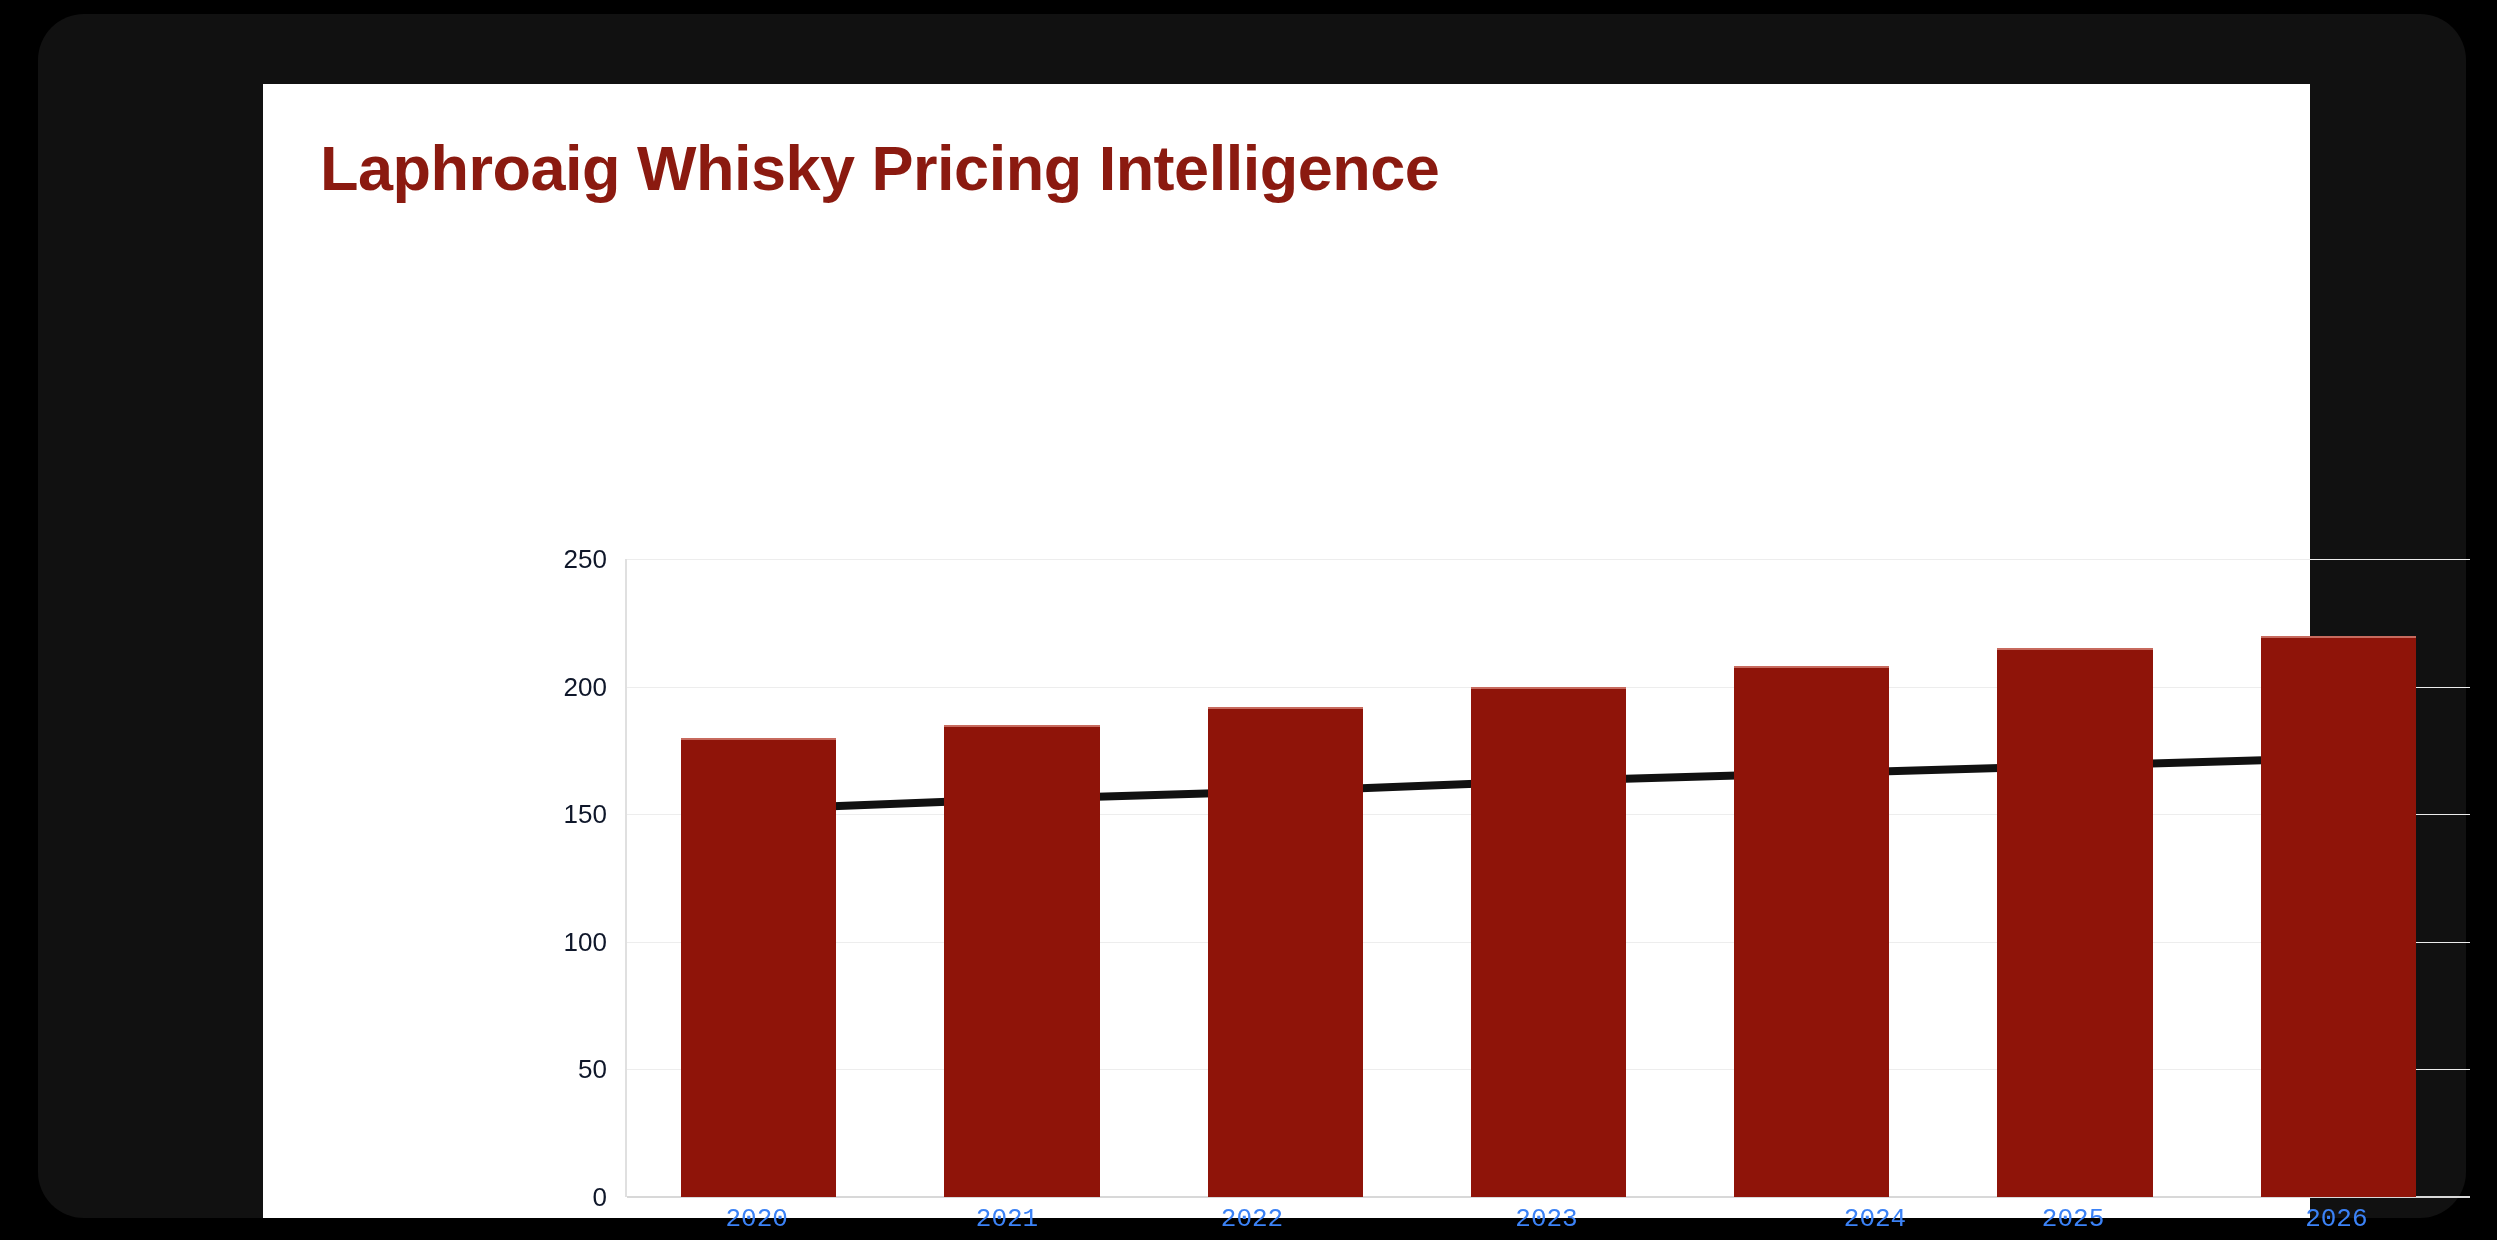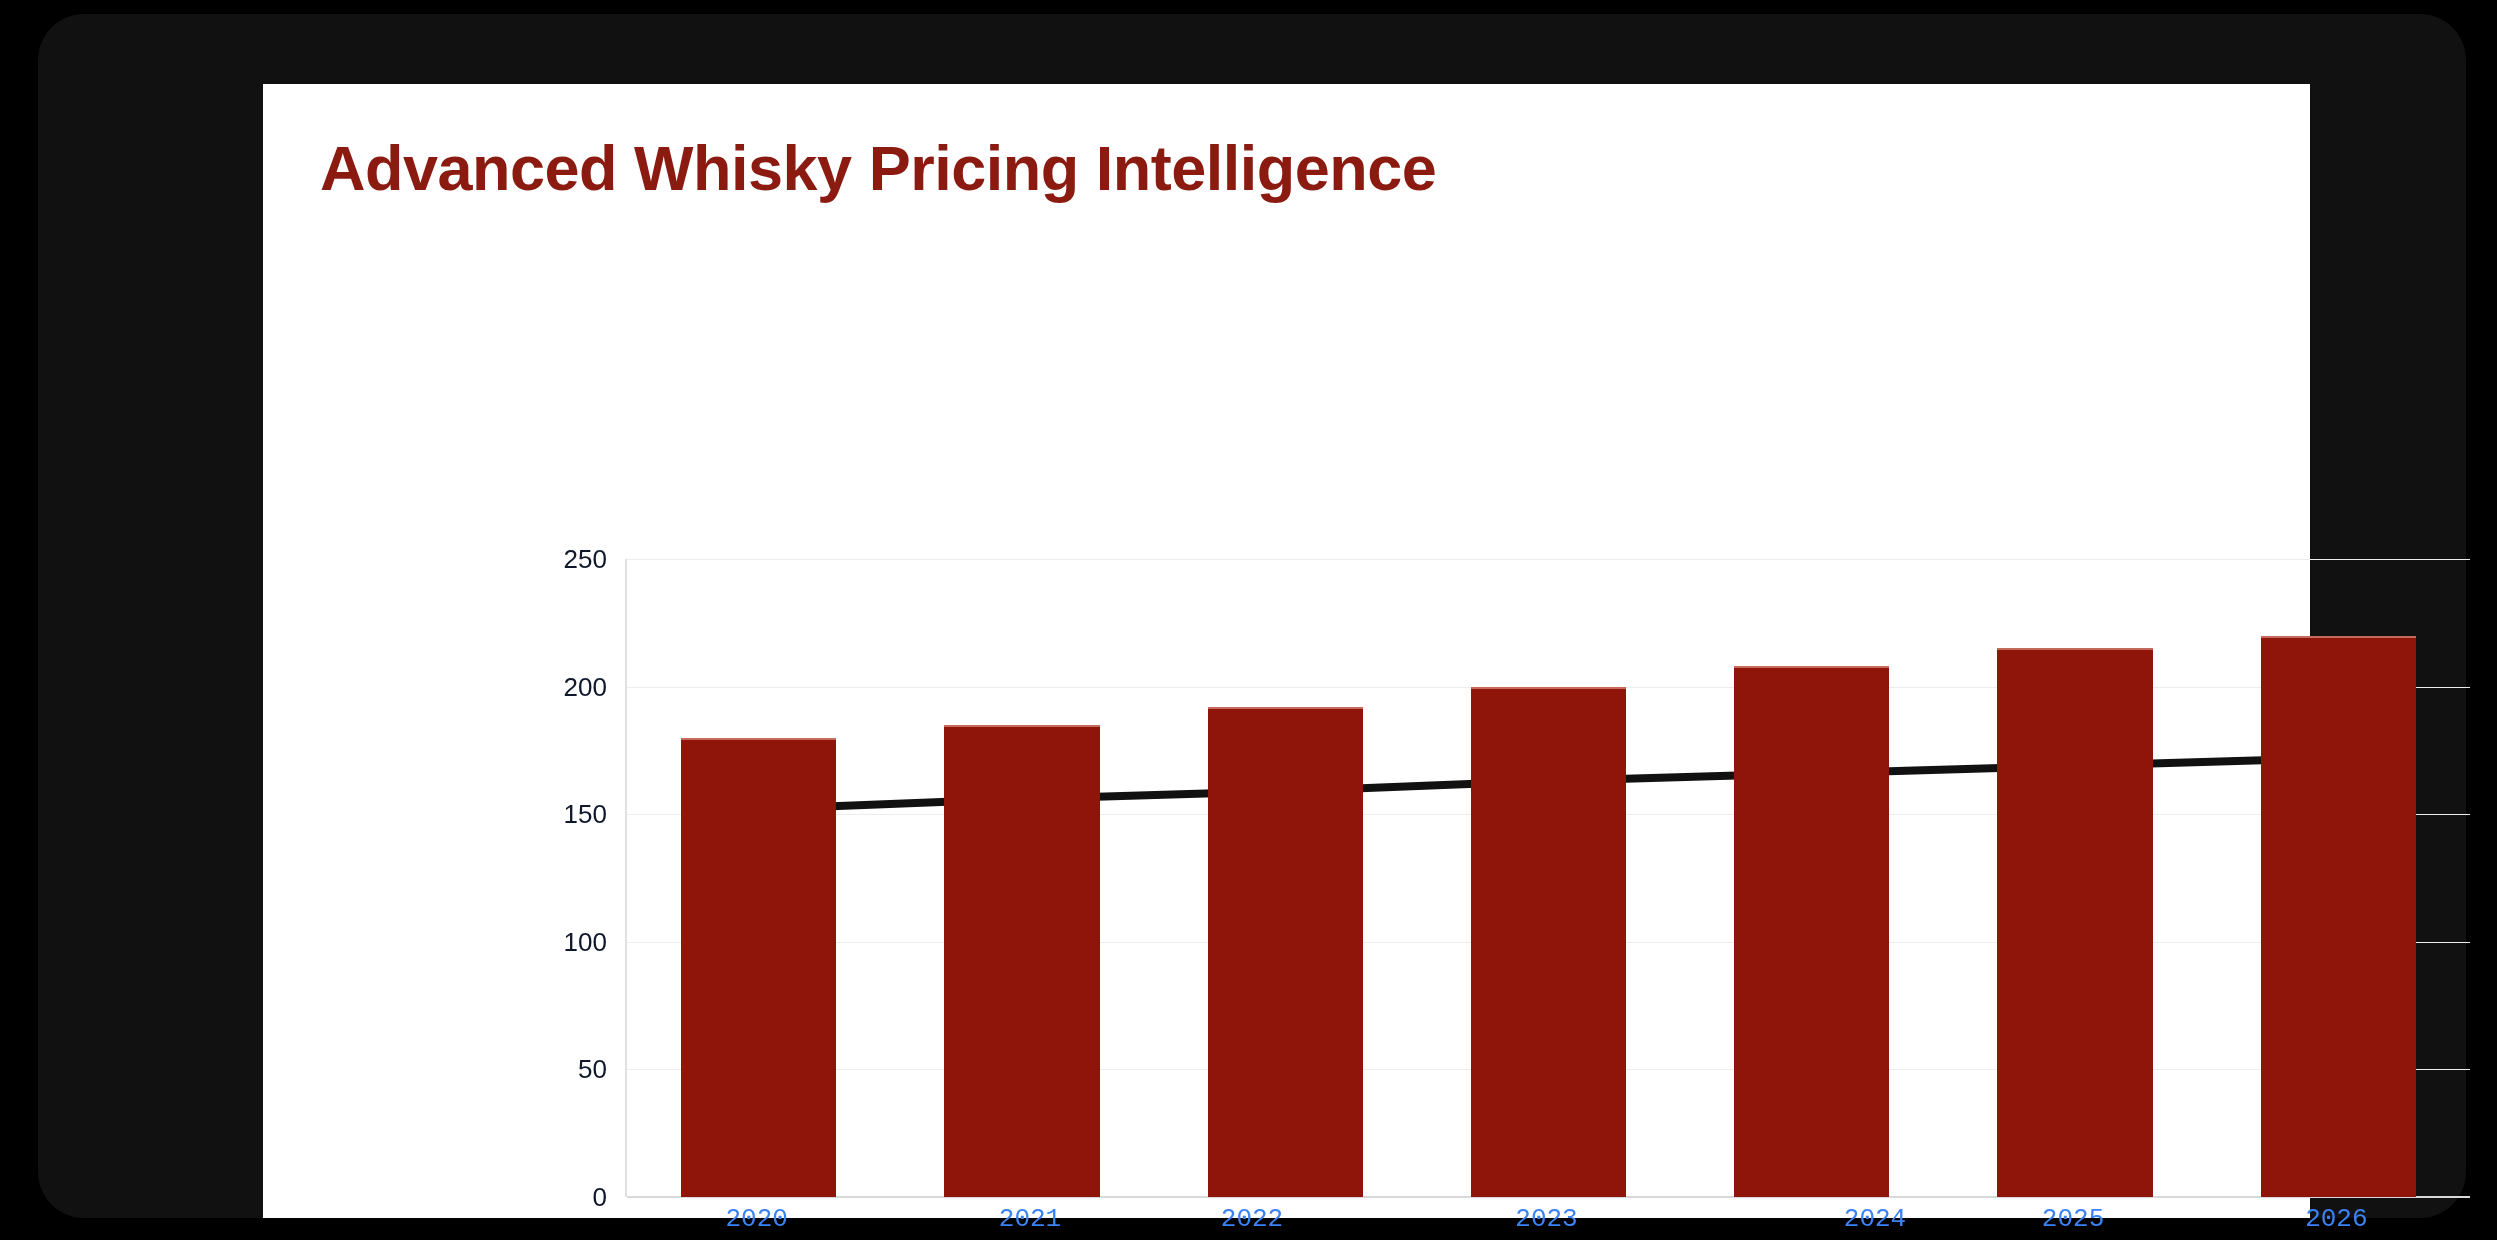--- a/index.html
+++ b/index.html
@@ -150,21 +150,21 @@
     overflow: visible;
     pointer-events: none;
   }
 </style>
 </head>
 <body>
 
 <div id="device-bezel">
   <div id="content-panel">
 
-    <div id="page-title">Advanced Whisky Pricing Intelligence</div>
+    <div id="page-title">Laphroaig Whisky Pricing Intelligence</div>
 
 
     <div id="chart-figure">
 
 
       <div id="ytick-layer">
           <div class="ytick-label" style="top: 638px;">0</div>
           <div class="ytick-label" style="top: 510.4px; text-align: center;">50</div>
           <div class="ytick-label" style="top: 382.8px;">100</div>
           <div class="ytick-label" style="top: 255.2px;">150</div>
@@ -186,21 +186,21 @@
           <div class="bar" style="left: 317.259px; width: 155.339px; height: 472.12px; background: rgb(143, 20, 9);"></div>
           <div class="bar" style="left: 580.545px; width: 155.339px; height: 489.984px; background: rgb(143, 20, 9);"></div>
           <div class="bar" style="left: 843.831px; width: 155.339px; height: 510.4px; background: rgb(143, 20, 9);"></div>
           <div class="bar" style="left: 1107.12px; width: 155.339px; height: 530.816px; background: rgb(143, 20, 9);"></div>
           <div class="bar" style="left: 1370.4px; width: 155.339px; height: 548.68px; background: rgb(143, 20, 9);"></div>
           <div class="bar" style="left: 1633.69px; width: 155.339px; height: 561.44px; background: rgb(143, 20, 9);"></div>
         </div>
 
       <div id="xtick-layer">
           <div class="xtick-label" style="left: 131.643px;">2020</div>
-          <div class="xtick-label" style="left: 405px;">2021</div>
+          <div class="xtick-label" style="left: 382px;">2021</div>
           <div class="xtick-label" style="left: 627px;">2022</div>
           <div class="xtick-label" style="left: 921.5px;">2023</div>
           <div class="xtick-label" style="left: 1214px; margin-left: 36px;">2024</div>
           <div class="xtick-label" style="left: 1448.07px;">2025</div>
           <div class="xtick-label" style="left: 1711.36px;">2026</div>
         </div>
 
     </div>
   </div>
 </div>

